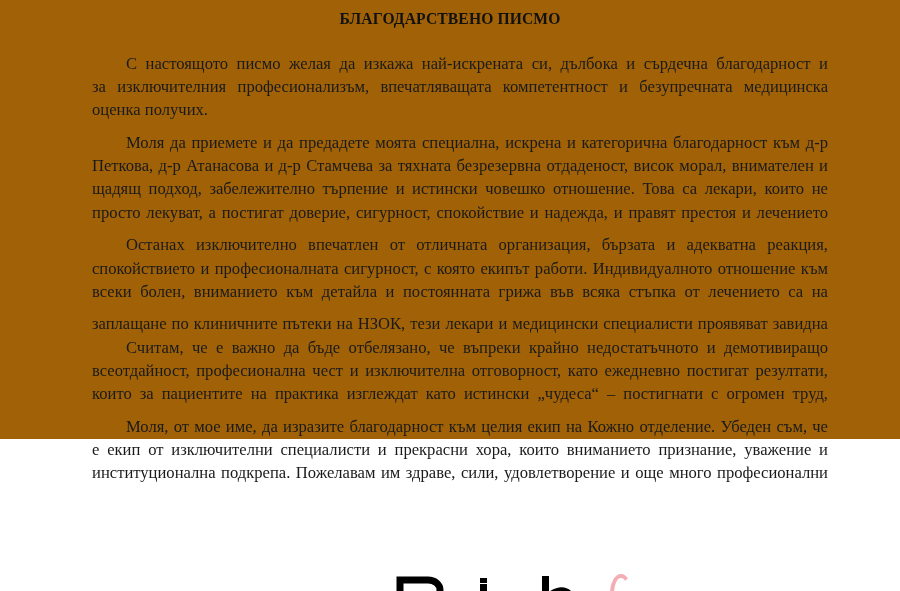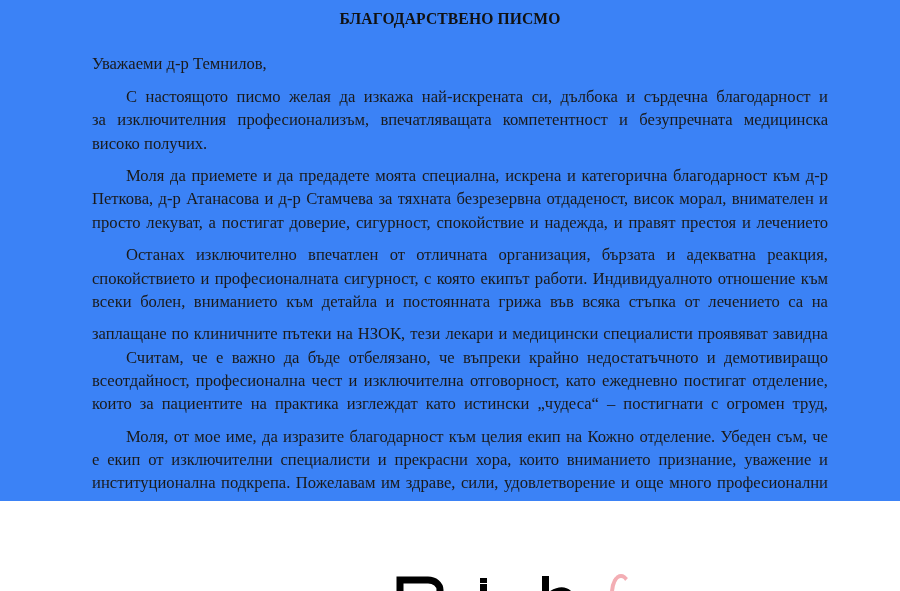--- a/index.html
+++ b/index.html
@@ -13,22 +13,22 @@
     overflow: hidden;
     position: relative;
     font-family: "Liberation Serif", "DejaVu Serif", serif;
     color: #1a1a1a;
   }
   .page {
     position: absolute;
     left: 0;
     top: 0;
     width: 900px;
-    height: 501px;
-    background: #3b82f6;
+    height: 439px;
+    background: #a16207;
   }
   .title {
     position: absolute;
     top: 9px;
     left: 0;
     width: 900px;
     text-align: center;
     font-weight: bold;
     font-size: 17px;
     letter-spacing: 0.1px;
@@ -99,44 +99,44 @@
 </style>
 </head>
 <body>
 
 <div class="page">
 
   <div class="title">БЛАГОДАРСТВЕНО ПИСМО</div>
 
   <div class="body-text">
 
-    <div class="greeting">Уважаеми д-р Темнилов,</div>
 
     <div class="para">
       <span class="line first">С настоящото писмо желая да изкажа най-искрената си, дълбока и сърдечна благодарност и</span>
       <span class="line">за изключителния професионализъм, впечатляващата компетентност и безупречната медицинска грижа,</span>
-      <span class="line last">високо получих.</span>
+      <span class="line last">оценка получих.</span>
     </div>
 
     <div class="para">
       <span class="line first">Моля да приемете и да предадете моята специална, искрена и категорична благодарност към д-р Ива</span>
       <span class="line">Петкова, д-р Атанасова и д-р Стамчева за тяхната безрезервна отдаденост, висок морал, внимателен и</span>
+      <span class="line">щадящ подход, забележително търпение и истински човешко отношение. Това са лекари, които не</span>
       <span class="line">просто лекуват, а постигат доверие, сигурност, спокойствие и надежда, и правят престоя и лечението по-</span>
     </div>
 
     <div class="para">
       <span class="line first">Останах изключително впечатлен от отличната организация, бързата и адекватна реакция, точността,</span>
       <span class="line">спокойствието и професионалната сигурност, с която екипът работи. Индивидуалното отношение към</span>
       <span class="line">всеки болен, вниманието към детайла и постоянната грижа във всяка стъпка от лечението са на наистина</span>
     </div>
 
     <div class="para">
       <span class="line">заплащане по клиничните пътеки на НЗОК, тези лекари и медицински специалисти проявяват завидна</span>
       <span class="line first">Считам, че е важно да бъде отбелязано, че въпреки крайно недостатъчното и демотивиращо</span>
-      <span class="line">всеотдайност, професионална чест и изключителна отговорност, като ежедневно постигат отделение,</span>
+      <span class="line">всеотдайност, професионална чест и изключителна отговорност, като ежедневно постигат резултати,</span>
       <span class="line">които за пациентите на практика изглеждат като истински „чудеса“ – постигнати с огромен труд, знания,</span>
     </div>
 
     <div class="para">
       <span class="line first">Моля, от мое име, да изразите благодарност към целия екип на Кожно отделение. Убеден съм, че това</span>
       <span class="line">е екип от изключителни специалисти и прекрасни хора, които вниманието признание, уважение и пълна</span>
       <span class="line">институционална подкрепа. Пожелавам им здраве, сили, удовлетворение и още много професионални</span>
 
     </div>
 

